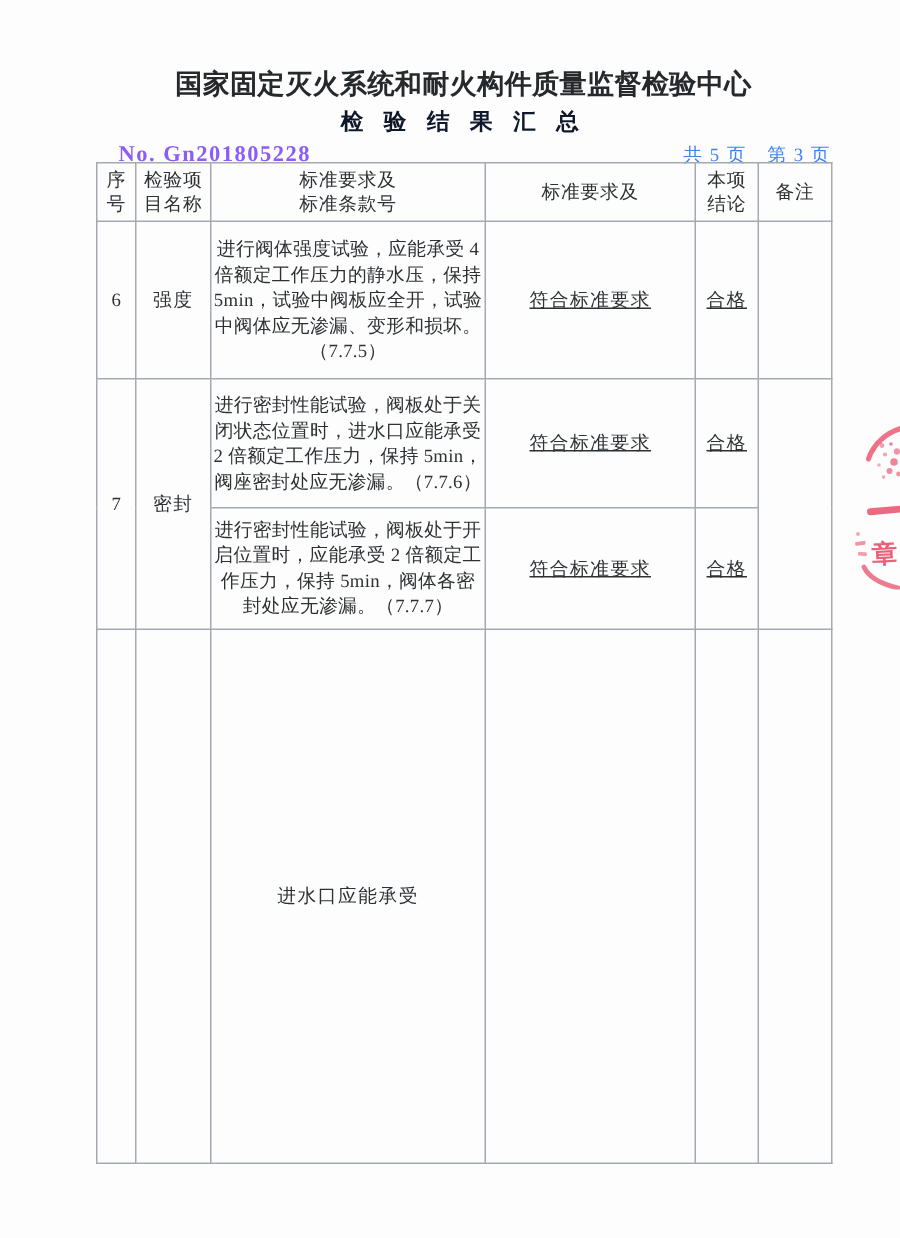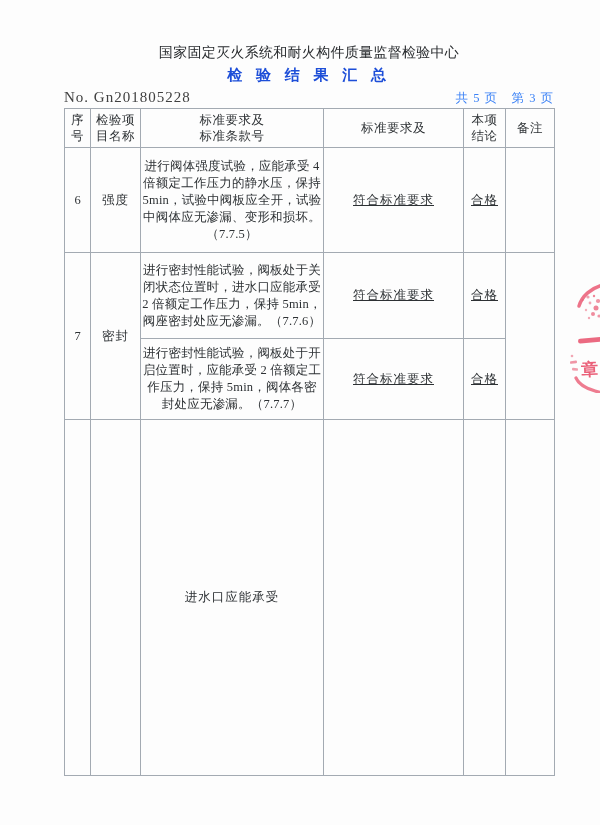--- a/index.html
+++ b/index.html
@@ -10,46 +10,47 @@
     background: #fdfdfd;
     font-family: "Liberation Serif", "DejaVu Serif", serif;
     color: #2d3134;
   }
   .doc-header {
     position: absolute;
     left: 64px; top: 44px; width: 490px;
     text-align: center;
   }
   .title1 {
-    font-size: 14px;
-    font-weight: normal;
+    font-size: 18px;
+    font-weight: bold;
     letter-spacing: 0.3px;
     color: #26292c;
     white-space: nowrap;
     text-align: center;
   }
   .title2 {
     margin-top: 4px;
     font-size: 15px;
     font-weight: bold;
     letter-spacing: 5px;
-    color: #1d4ed8;
+    color: #0f172a;
     white-space: nowrap;
   }
   .meta-row {
     margin-top: 4px;
     display: flex;
     justify-content: space-between;
     align-items: baseline;
   }
   .report-no {
     font-size: 15px;
-    font-weight: 400;
+    font-weight: 700;
     letter-spacing: 1px;
-    color: #404040;
+    color: #8b5cf6;
+    margin-left: 15px;
   }
   .page-info {
     font-size: 12.5px;
     color: #3b82f6;
     letter-spacing: 1px;
   }
   table.results {
     position: absolute;
     left: 64px; top: 108px;
     width: 490px;

